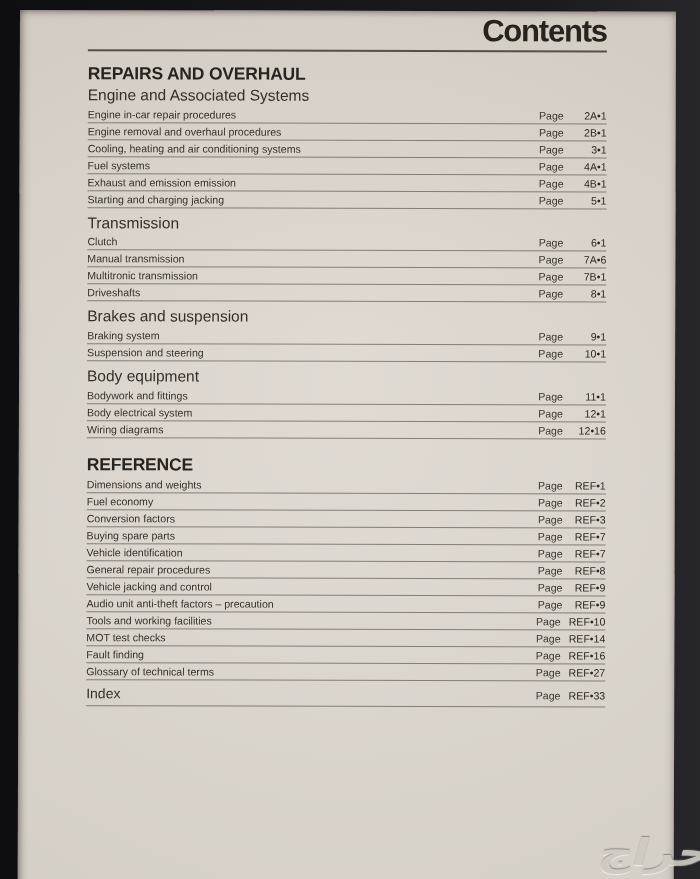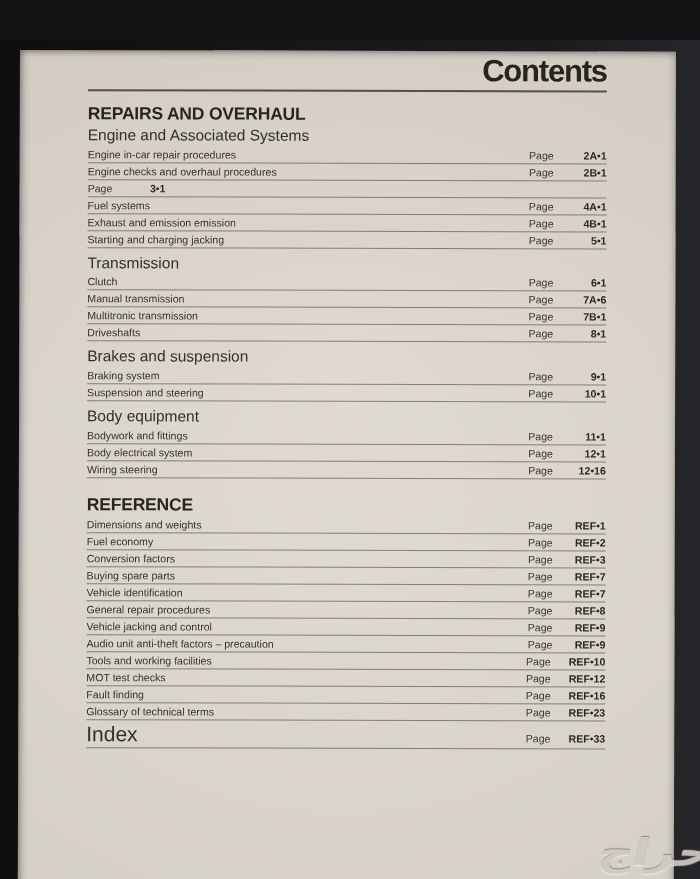--- a/index.html
+++ b/index.html
@@ -5,21 +5,20 @@
   html, body { margin: 0; padding: 0; }
   body {
     width: 700px; height: 879px;
     position: relative; overflow: hidden;
     background: #141416;
     font-family: "Liberation Sans", sans-serif;
   }
   .stage {
     position: absolute; inset: 0;
     background: linear-gradient(90deg, #0e0e10 0%, #17171a 45%, #1b1b1e 78%, #27272b 100%);
-    margin-top: 40px;
   }
   .paper {
     position: absolute; left: 20px; top: 10px; width: 656px; height: 900px;
     background:
       radial-gradient(120% 90% at 50% 40%, rgba(255,255,255,0.10), rgba(0,0,0,0.06)),
       linear-gradient(180deg, #d8d1c8 0%, #dcd5cd 28%, #ded8d0 62%, #ddd7cf 100%);
     box-shadow:
       inset 5px 0 9px -4px rgba(70,60,50,0.65),
       inset -4px 0 8px -4px rgba(90,80,70,0.45),
       inset 0 5px 8px -5px rgba(60,50,40,0.55);
@@ -53,28 +52,28 @@
   }
   .sub-heading.first { margin-top: 2px; }
   .rows { margin-top: 2px; }
   .row {
     display: flex; justify-content: space-between; align-items: baseline;
     border-bottom: 1px solid rgba(74,68,58,0.60);
     padding: 3px 0 2px 0;
     font-size: 10.6px; line-height: 11px;
     color: #34312c;
   }
-  .row .pg { display: flex; align-items: flex-start; gap: 18px; white-space: nowrap; }
+  .row .pg { display: flex; align-items: flex-start; gap: 8px; white-space: nowrap; }
   .row .pw { font-weight: normal; color: #3a3731; }
-  .row .pn { font-weight: bold; min-width: 35px; text-align: right; color: #2b2823; }
+  .row .pn { font-weight: normal; min-width: 35px; text-align: right; color: #2b2823; }
   .row.index-row {
     padding: 6px 0 4px 0;
   }
   .row.index-row .idx-label {
-    font-size: 21px; line-height: 15px; color: #33302b;
+    font-size: 14px; line-height: 15px; color: #33302b;
   }
   .ref-heading { margin-top: 17px; }
   .watermark {
     position: absolute; right: -6px; bottom: 5px;
     font-family: "DejaVu Sans", sans-serif;
     font-size: 37px; font-weight: bold;
     color: #cfcac3; opacity: 0.92;
     transform: skewX(-14deg) scaleX(1.25);
     transform-origin: bottom right;
     text-shadow: 0 -1px 1px rgba(95,90,82,0.65), 0 1px 1px rgba(255,255,255,0.75);
@@ -97,27 +96,28 @@
       <h2 class="sub-heading first">Engine and Associated Systems</h2>
       <div class="rows">
         <div class="row">
           <span class="lbl">Engine in-car repair procedures</span>
           <span class="pg">
               <span class="pw">Page</span>
               <span class="pn">2A•1</span>
             </span>
         </div>
         <div class="row">
-          <span class="lbl">Engine checks and overhaul procedures</span>
+          <span class="lbl">Engine removal and overhaul procedures</span>
           <span class="pg">
               <span class="pw">Page</span>
               <span class="pn">2B•1</span>
             </span>
         </div>
         <div class="row">
+          <span class="lbl">Cooling, heating and air conditioning systems</span>
           <span class="pg">
               <span class="pw">Page</span>
               <span class="pn">3•1</span>
             </span>
         </div>
         <div class="row">
           <span class="lbl">Fuel systems</span>
           <span class="pg">
               <span class="pw">Page</span>
               <span class="pn">4A•1</span>
@@ -199,21 +199,21 @@
             </span>
         </div>
         <div class="row">
           <span class="lbl">Body electrical system</span>
           <span class="pg">
               <span class="pw">Page</span>
               <span class="pn">12•1</span>
             </span>
         </div>
         <div class="row">
-          <span class="lbl">Wiring steering</span>
+          <span class="lbl">Wiring diagrams</span>
           <span class="pg">
               <span class="pw">Page</span>
               <span class="pn">12•16</span>
             </span>
         </div>
       </div>
 
       <h1 class="sect-heading ref-heading">REFERENCE</h1>
       <div class="rows">
         <div class="row">
@@ -276,35 +276,35 @@
           <span class="lbl">Tools and working facilities</span>
           <span class="pg">
               <span class="pw">Page</span>
               <span class="pn">REF•10</span>
             </span>
         </div>
         <div class="row">
           <span class="lbl">MOT test checks</span>
           <span class="pg">
               <span class="pw">Page</span>
-              <span class="pn">REF•12</span>
+              <span class="pn">REF•14</span>
             </span>
         </div>
         <div class="row">
           <span class="lbl">Fault finding</span>
           <span class="pg">
               <span class="pw">Page</span>
               <span class="pn">REF•16</span>
             </span>
         </div>
         <div class="row">
           <span class="lbl">Glossary of technical terms</span>
           <span class="pg">
               <span class="pw">Page</span>
-              <span class="pn">REF•23</span>
+              <span class="pn">REF•27</span>
             </span>
         </div>
       </div>
 
       <div class="row index-row">
         <span class="idx-label">Index</span>
         <span class="pg">
             <span class="pw">Page</span>
             <span class="pn">REF•33</span>
           </span>

